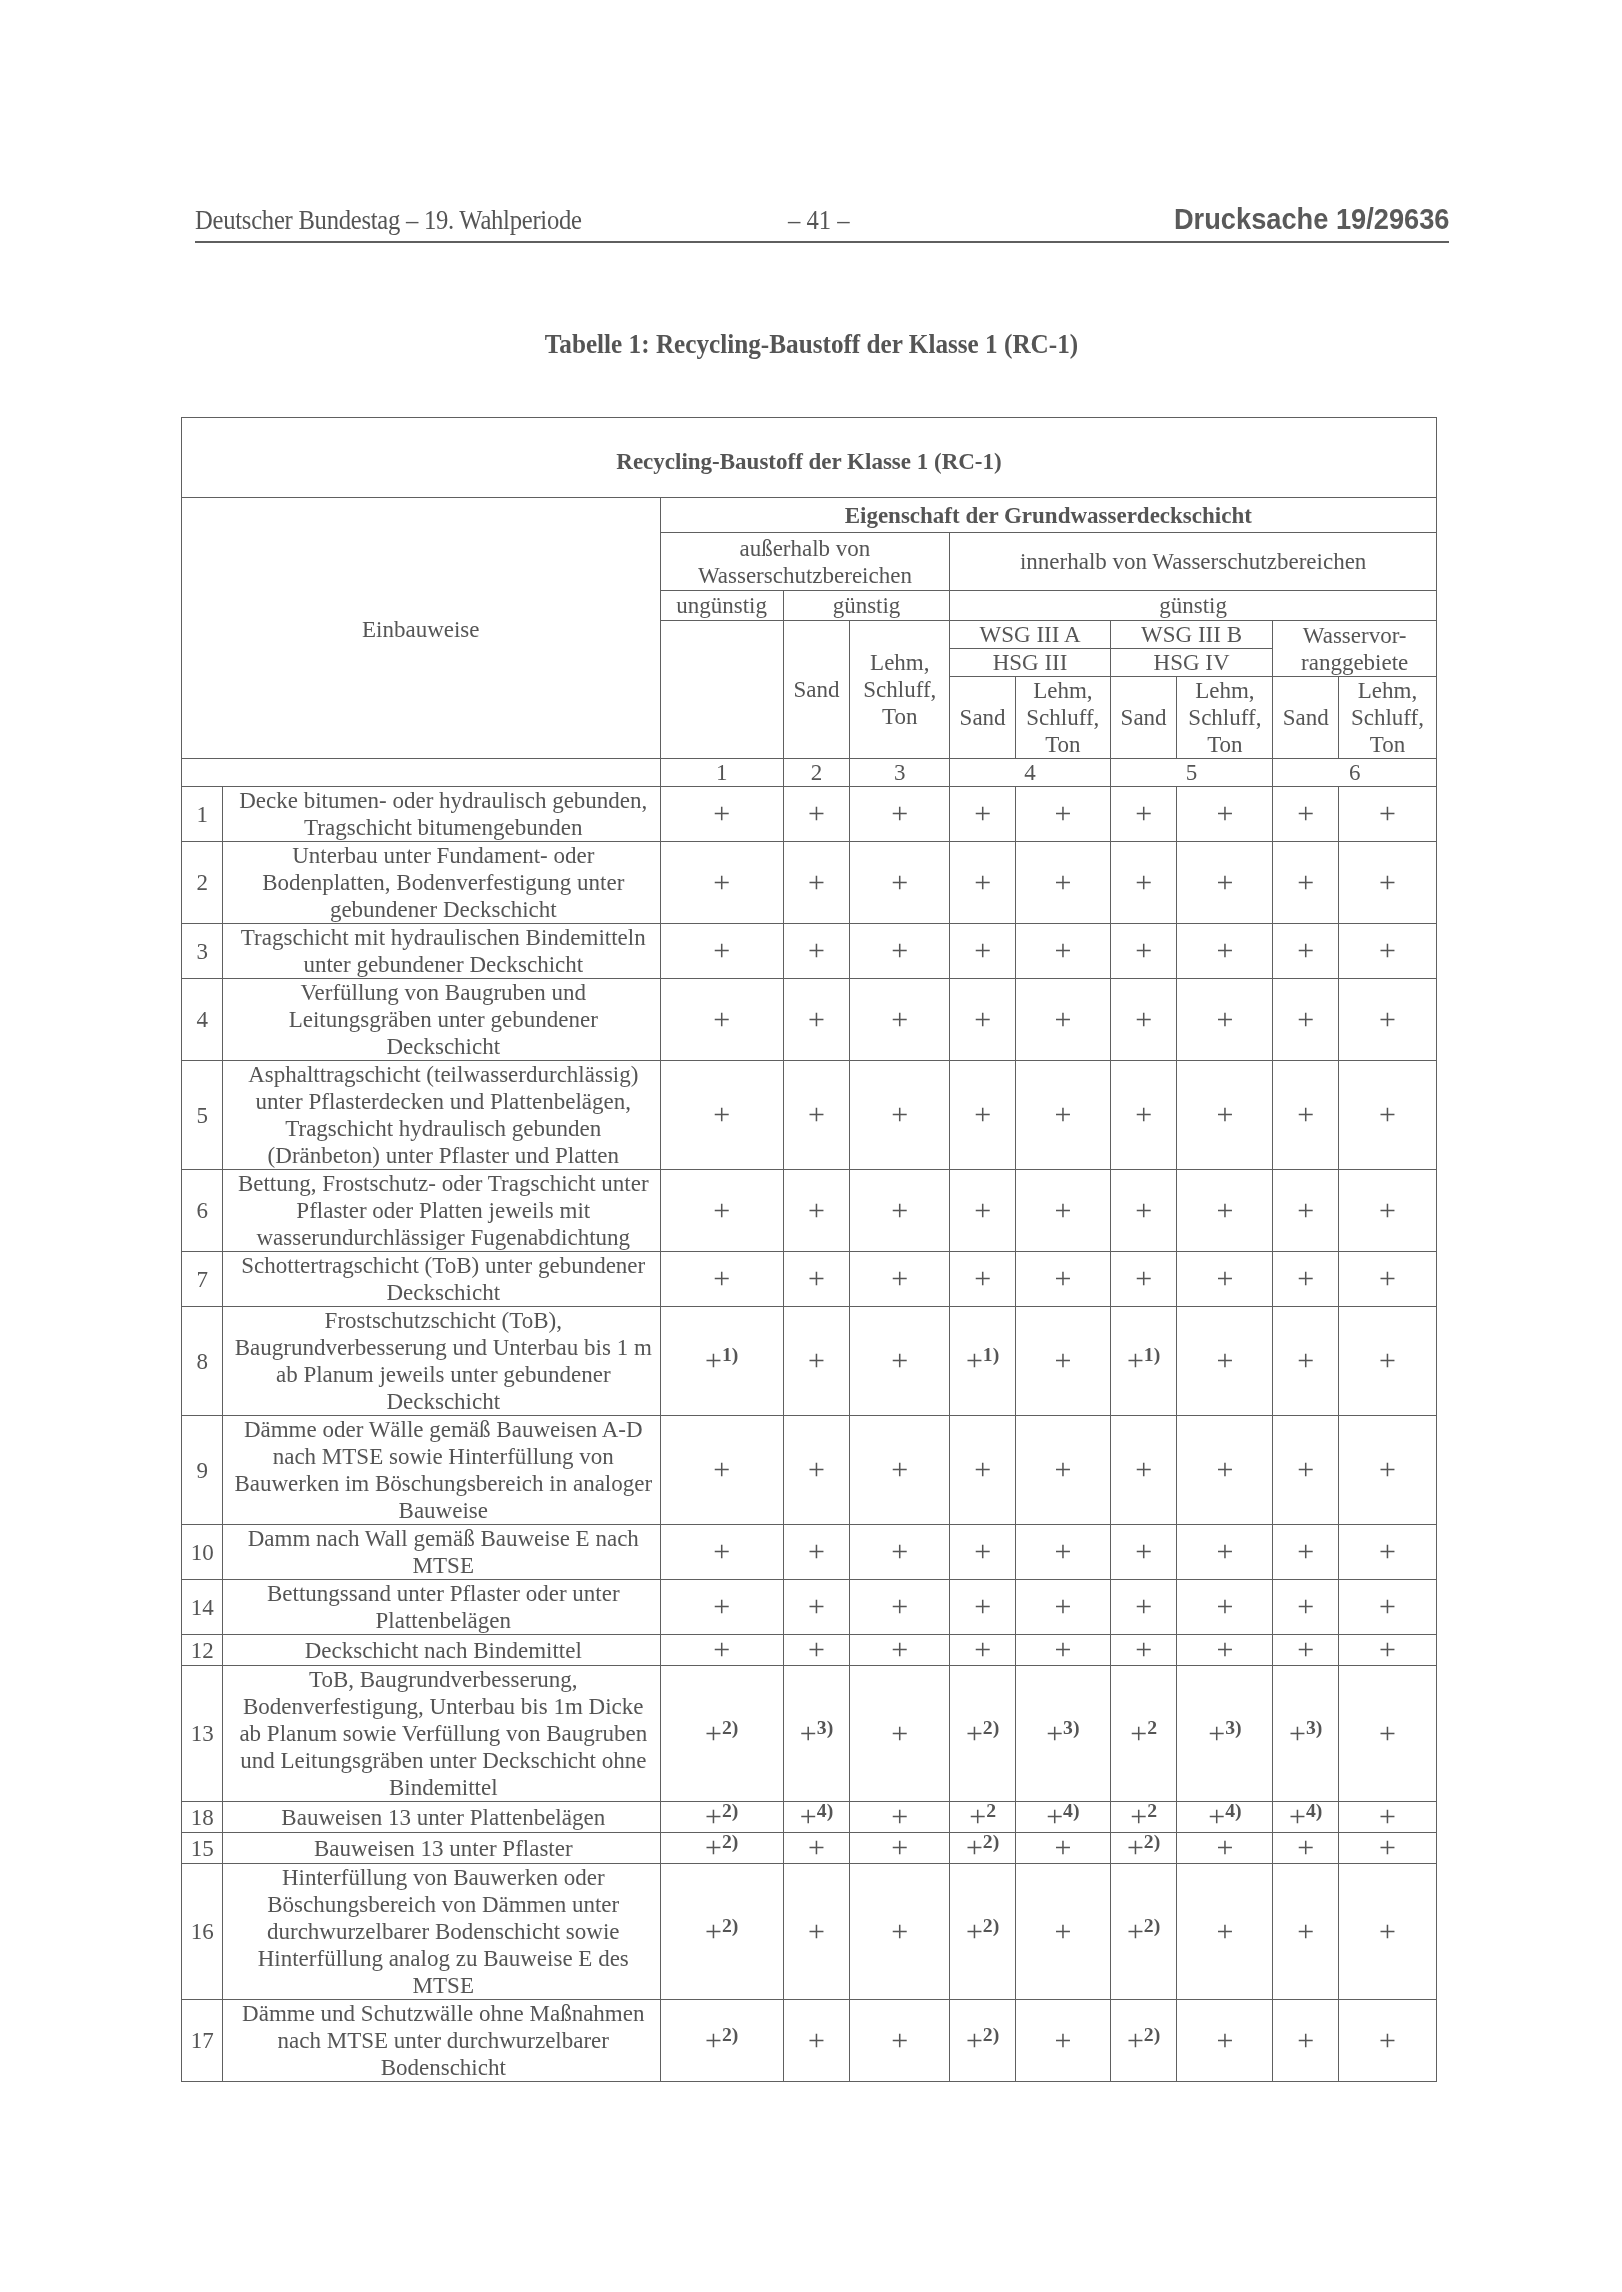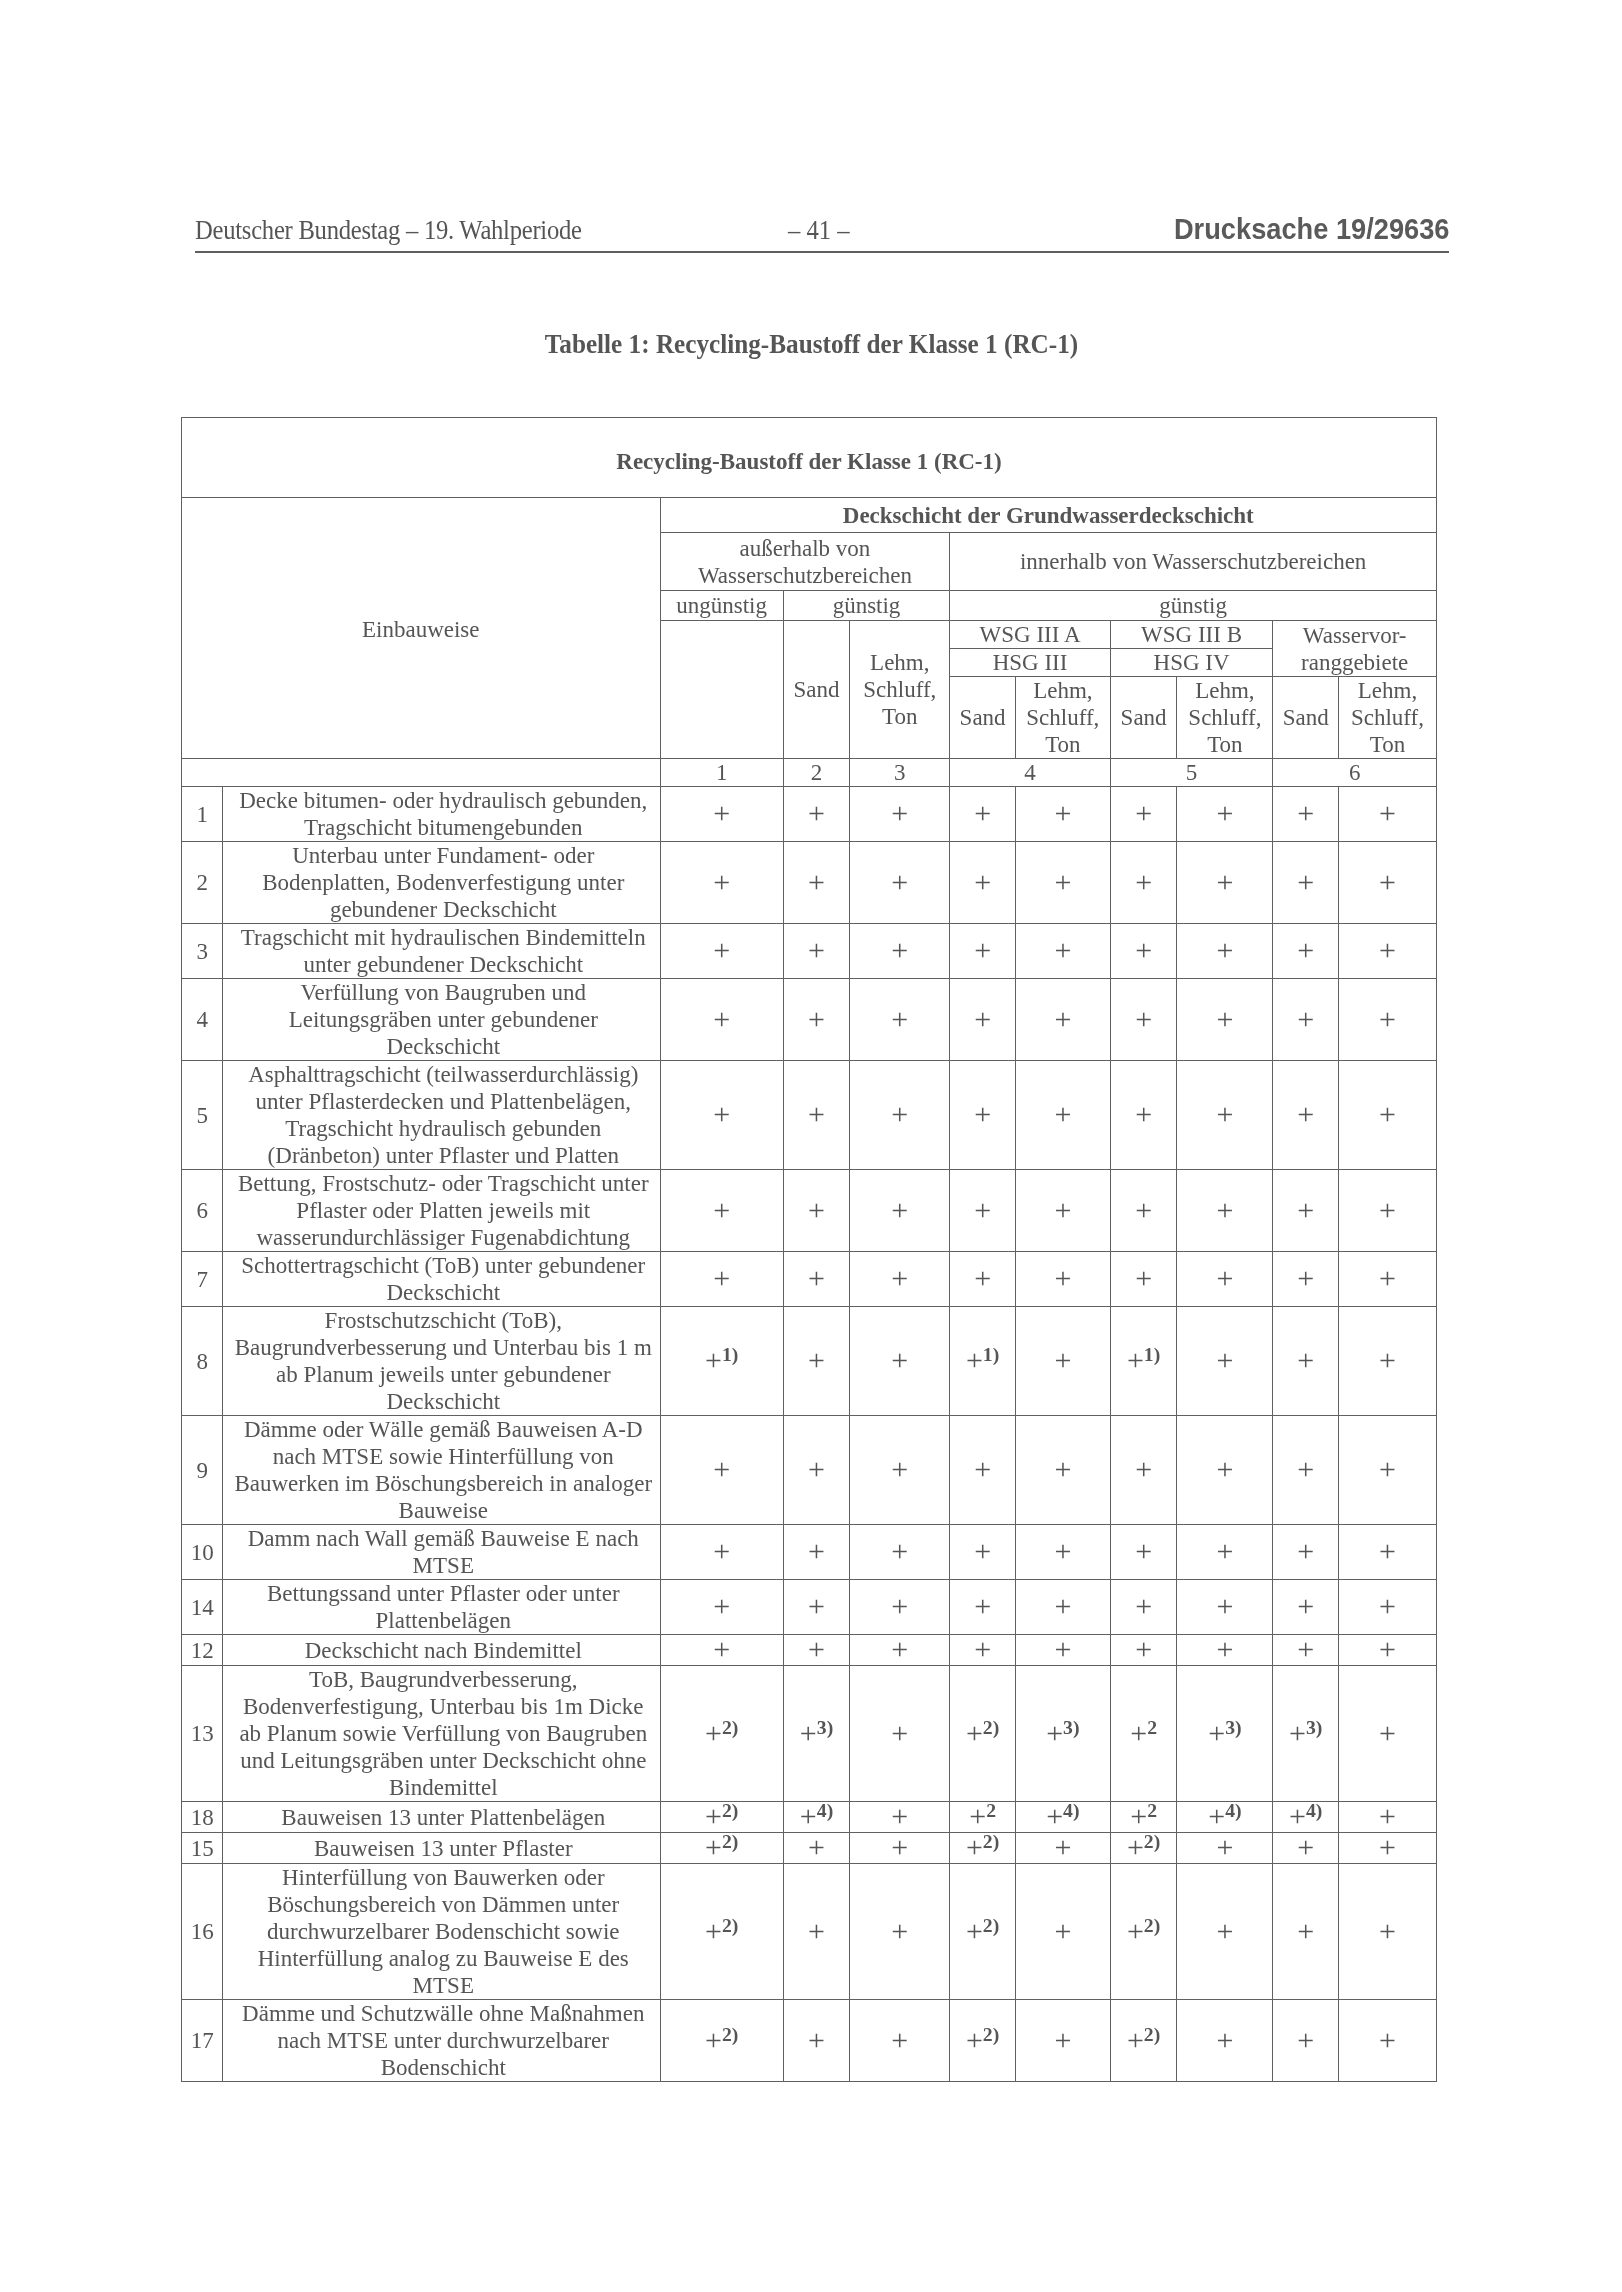--- a/index.html
+++ b/index.html
@@ -1,19 +1,19 @@
 <!DOCTYPE html>
 <html style="font-size:14.3px"><head>
 <meta charset="utf-8">
 <style>
   html, body { margin: 0; padding: 0; background: #ffffff; }
   body { width: 1623px; height: 2293px; position: relative; overflow: hidden;
          font-family: "Liberation Serif", "DejaVu Serif", serif; color: #555555; }
 
-  .page-header { position: absolute; left: 195px; top: 212px; width: 1254px; height: 39px;
+  .page-header { position: absolute; left: 195px; top: 202px; width: 1254px; height: 39px;
                  border-bottom: 2.7px solid #5f5f5f; }
   .hdr-left { position: absolute; left: 0; top: 1.8px; font-size: 28px; letter-spacing: -0.3px; transform: scaleX(0.88); transform-origin: left; }
   .hdr-center { position: absolute; left: 593px; top: 1.8px; font-size: 28px; transform: scaleX(0.88); transform-origin: left; }
   .hdr-right { position: absolute; right: 0; top: 0px; font-family: "Liberation Sans", "DejaVu Sans", sans-serif;
                font-weight: bold; font-size: 29.6px; color: #5a5a5a; transform: scaleX(0.92); transform-origin: right; }
 
   .table-caption { position: absolute; left: 0; top: 328px; width: 1623px; text-align: center;
                    font-weight: bold; font-size: 28px; transform: scaleX(0.9); transform-origin: center; }
 
   table.main { position: absolute; left: 181px; top: 417px; width: 1256px; border-collapse: collapse;
@@ -56,21 +56,21 @@
       <col style="width:95px">
     <col style="width:65px">
       <col style="width:97px">
   </colgroup>
   <tbody id="tbody">
     <tr>
       <td colspan="11" class="title-cell">Recycling-Baustoff der Klasse 1 (RC-1)</td>
     </tr>
     <tr>
       <td colspan="2" rowspan="6" class="einbau">Einbauweise</td>
-      <td colspan="9" class="eigen">Deckschicht der Grundwasserdeckschicht</td>
+      <td colspan="9" class="eigen">Eigenschaft der Grundwasserdeckschicht</td>
     </tr>
     <tr>
       <td colspan="3" class="hdr" style="height:57px;padding:0 4px">außerhalb von Wasserschutzbereichen</td>
       <td colspan="6" class="hdr">innerhalb von Wasserschutzbereichen</td>
     </tr>
     <tr>
       <td class="hdr" style="height:29px">ungünstig</td>
       <td colspan="2" class="hdr">günstig</td>
       <td colspan="6" class="hdr">günstig</td>
     </tr>

